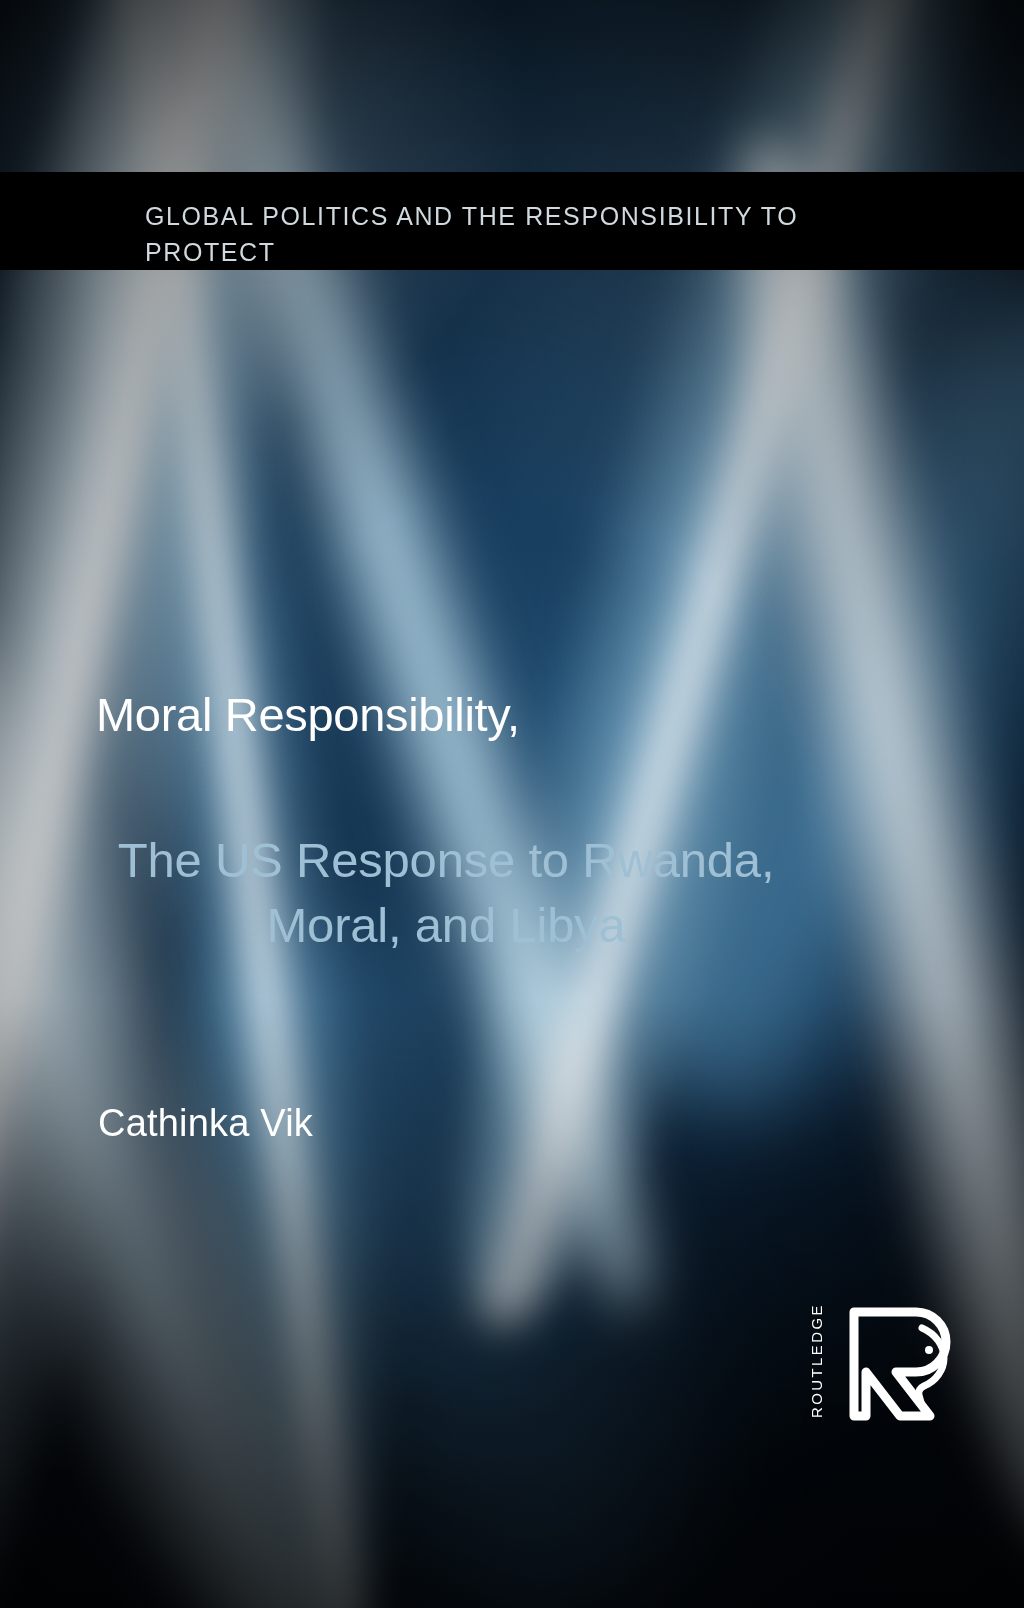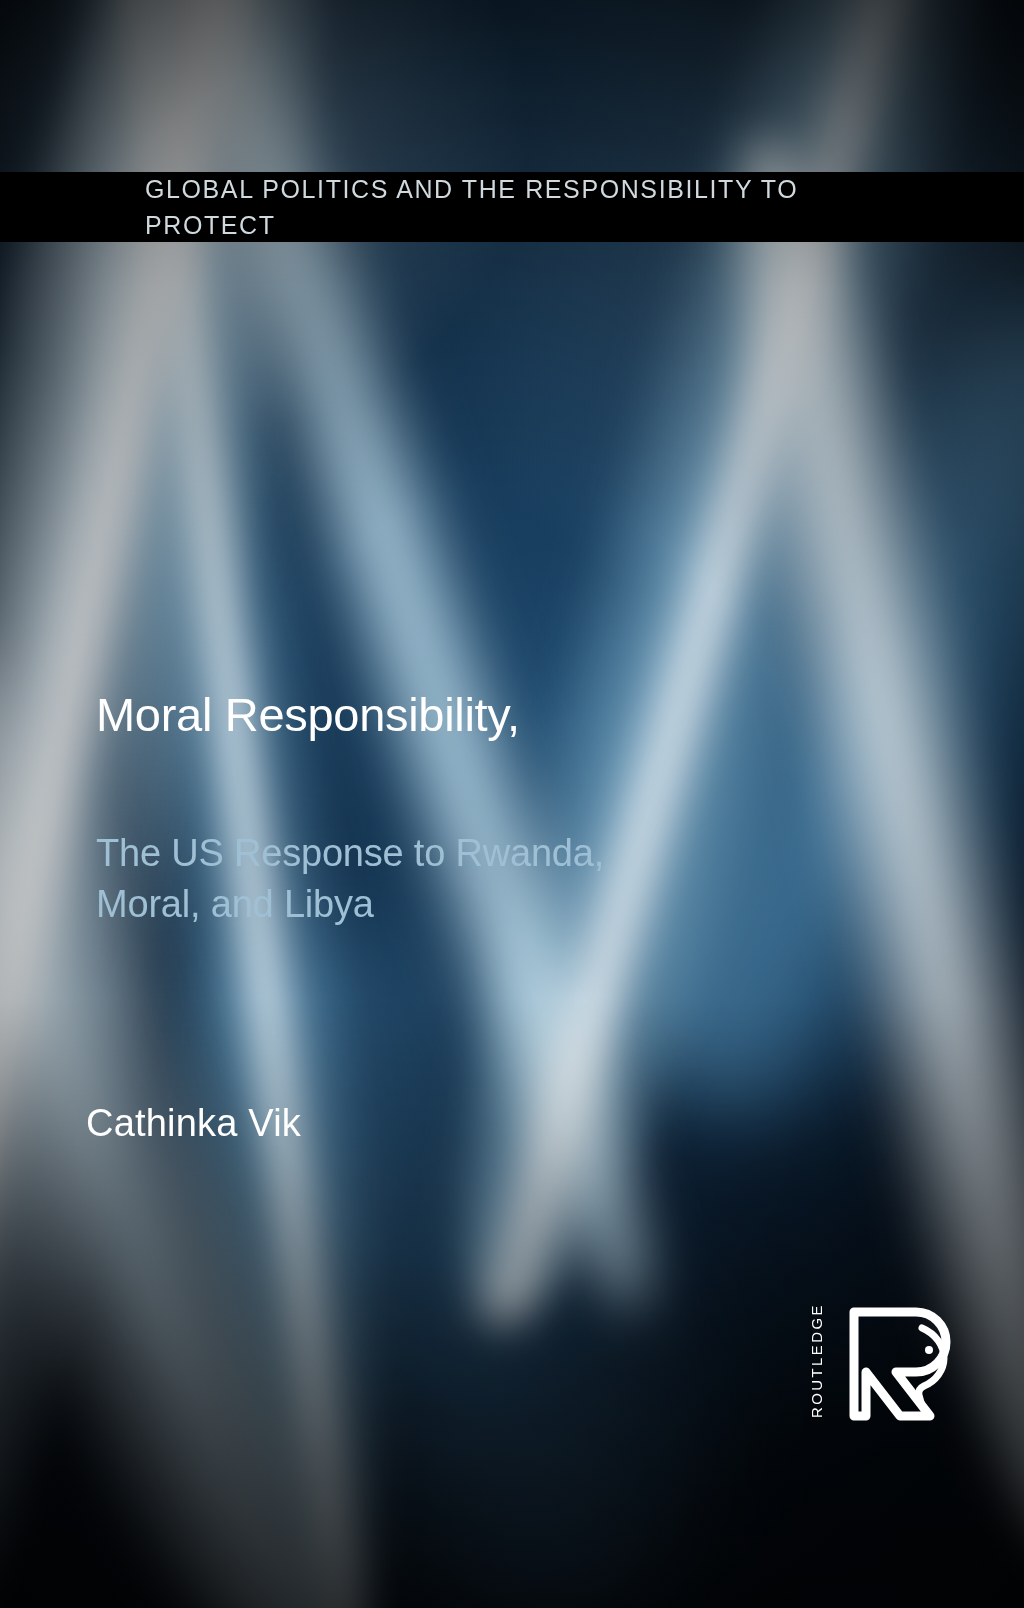--- a/index.html
+++ b/index.html
@@ -95,24 +95,24 @@
       radial-gradient(ellipse 85% 70% at 50% 55%, rgba(0,0,0,0) 35%, rgba(0,0,0,0.45) 78%, rgba(0,0,0,0.82) 100%),
       linear-gradient(180deg, rgba(0,0,0,0.15) 0%, rgba(0,0,0,0) 18%, rgba(0,0,0,0) 62%, rgba(0,0,0,0.65) 100%);
   }
 
   
   .series-band {
     position: absolute;
     left: 0;
     top: 172px;
     width: 100%;
-    height: 70px;
+    height: 98px;
     background: #000;
     display: flex;
-    align-items: flex-start;
+    align-items: flex-end;
   }
   .series-text {
     color: #cfd9de;
     font-size: 25px;
     letter-spacing: 1.6px;
     line-height: 1.42;
     padding-left: 145px;
     padding-right: 190px;
     font-weight: 400;
     text-transform: uppercase;
@@ -128,29 +128,30 @@
   .book-title {
     color: #ffffff;
     font-size: 47px;
     font-weight: 400;
     line-height: 1.30;
     letter-spacing: -0.3px;
     margin: 0;
   }
   .book-subtitle {
     color: #9fc0d4;
-    font-size: 38px;
+    font-size: 49px;
     font-weight: 400;
     line-height: 1.33;
     letter-spacing: -0.2px;
     margin: 22px 0 0 0;
+    text-align: center;
   }
   .author {
     position: absolute;
-    left: 86px;
+    left: 98px;
     top: 1102px;
     color: #ffffff;
     font-size: 38px;
     font-weight: 400;
     letter-spacing: 0.2px;
   }
 
   
   .logo {
     position: absolute;

